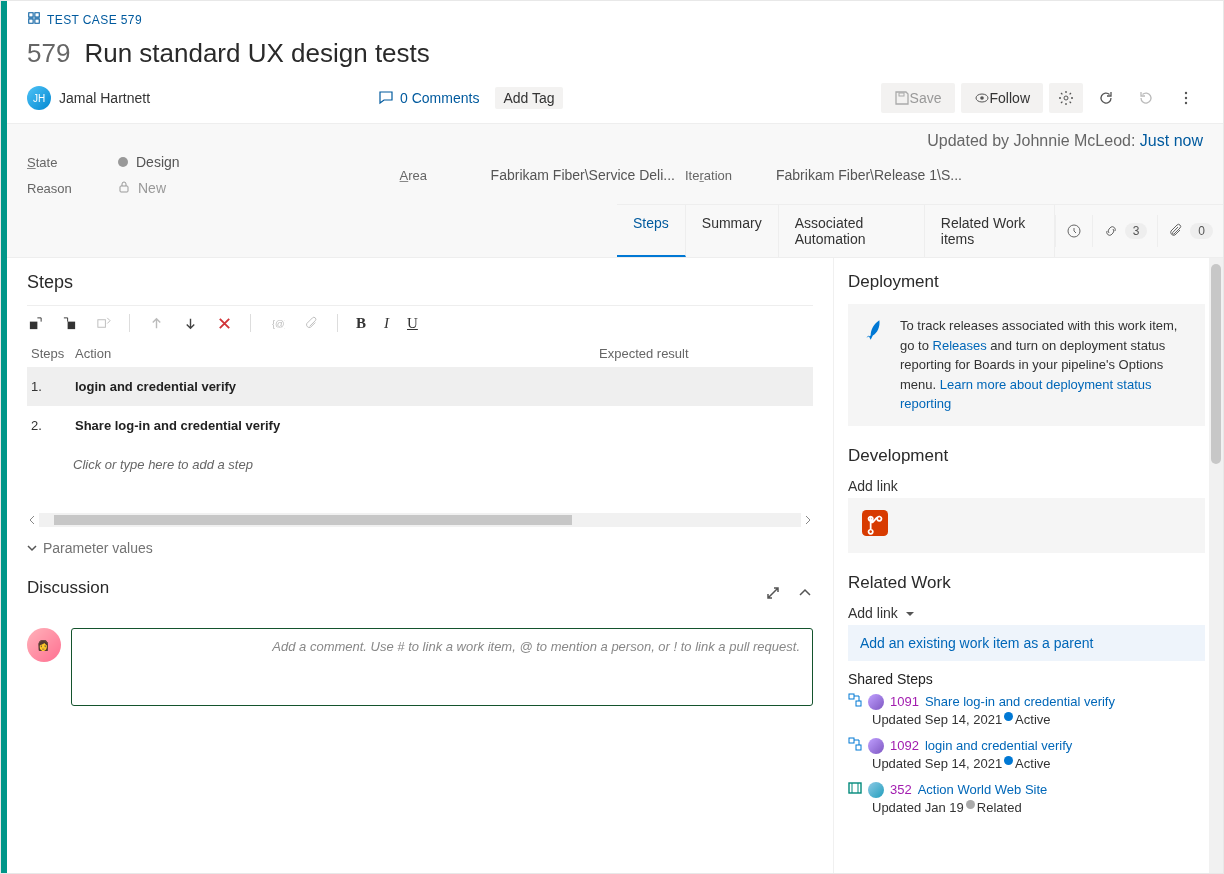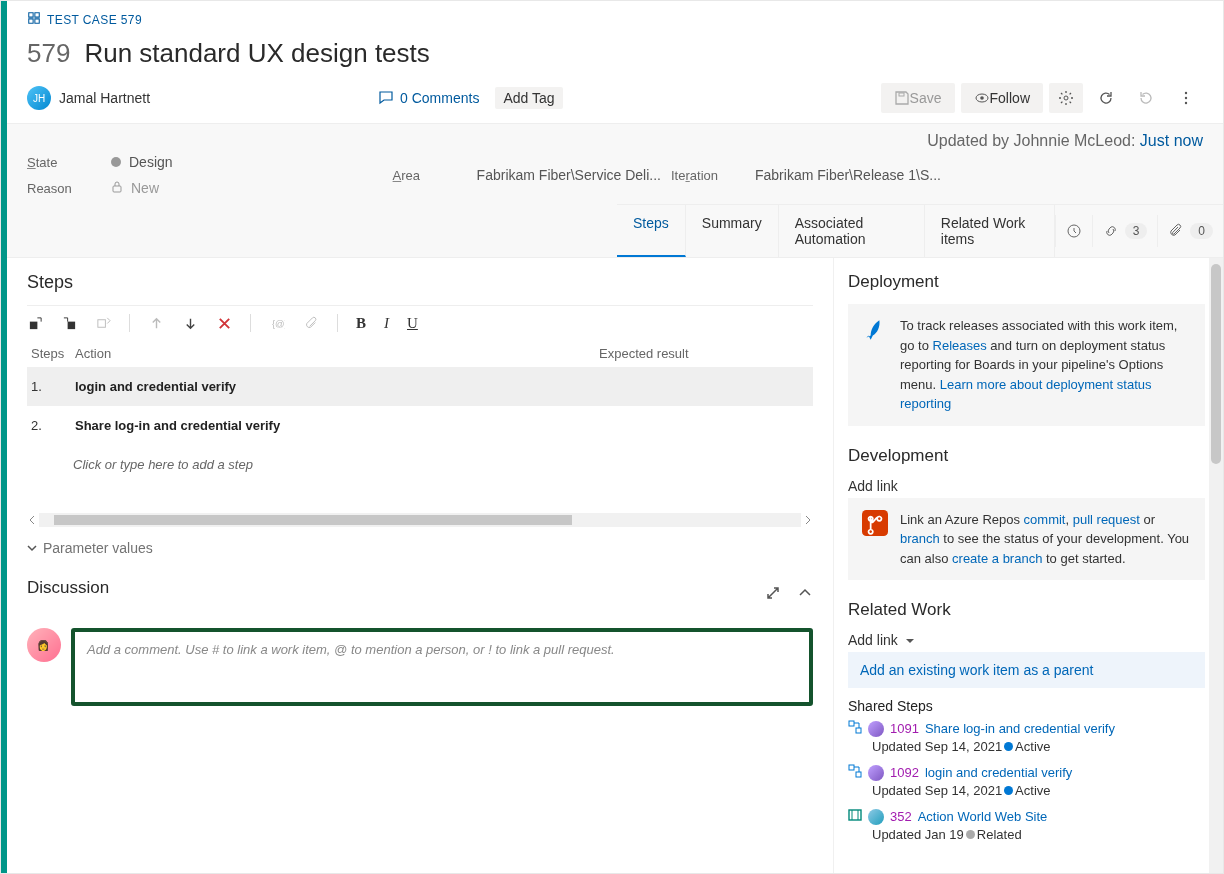--- a/index.html
+++ b/index.html
@@ -37,21 +37,21 @@
   
   .fields-bar { background:#f8f8f8; border-top:1px solid #eee; border-bottom:1px solid #eee; padding:8px 20px 0 20px; margin-top:10px; display:flex; flex-direction:column; gap:4px;}
   .updated-line { text-align:right; color:#666; font-size:16px; }
   .updated-line .when { color:#005a9e; }
   .fld-label { color:#666; font-size:13px; width:60px; }
   .fld-label u { text-decoration: underline; text-decoration-color:#888; }
   .fld-val { color:#555; font-size:14px; display:flex; align-items:center; gap:8px;}
   .state-dot { width:10px; height:10px; border-radius:50%; background:#999; }
   .lock-ic svg { width:12px; height:12px; fill:#888; }
   .fields-grid { display:flex; gap:60px; }
-  .fields-col { display:flex; gap:24px; align-items:center; }
+  .fields-col { display:flex; gap:31px; align-items:center; }
   .area-col { margin-left: 160px; }
   
   .tabs-row { display:flex; align-items:center; justify-content:space-between; border-top:1px solid #eee; margin-top:4px; margin-left:590px; margin-right:-20px;}
   .tabs { display:flex; }
   .tab { padding:10px 16px; color:#333; font-size:14px; border-right:1px solid #eee; cursor:pointer;}
   .tab.active { color:#005a9e; border-bottom:2px solid #0078d4; font-weight:400;}
   .tabs-extras { display:flex; align-items:center; gap:0; }
   .tabs-extras .chip { display:flex; align-items:center; gap:6px; padding:8px 10px; border-left:1px solid #eee; color:#555; font-size:13px;}
   .tabs-extras .chip .badge { background:#eee; border-radius:9px; padding:1px 8px; font-size:12px;}
   
@@ -89,35 +89,35 @@
   .h-scroll .arr svg { width:10px;height:10px;fill:#888;}
   .param { margin-top:12px; display:flex; align-items:center; gap:6px; font-size:14px; color:#737373;}
   .param svg { width:10px;height:10px;fill:#555;}
   
   .disc-head { display:flex; align-items:center; justify-content:space-between; margin-top:22px;}
   .disc-head .icons { display:flex; gap:16px; color:#555;}
   .disc-head .icons svg { width:16px;height:16px;stroke:#555;fill:none;stroke-width:1.5;}
   .disc-body { display:flex; gap:10px; margin-top:18px;}
   .disc-avatar { width:34px;height:34px;border-radius:50%; background:linear-gradient(135deg,#ffb3ba,#ff6f91); display:flex;align-items:center;justify-content:center; }
   .disc-avatar span{font-size:10px;color:#7b3f00;}
-  .disc-input { flex:1; border:4px solid #14532d; border-radius:3px; min-height:78px; padding:10px 12px; color:#888; font-style:italic; font-size:13px;}
+  .disc-input { flex:1; border:1px solid #14532d; border-radius:3px; min-height:78px; padding:10px 12px; color:#888; font-style:italic; font-size:13px;text-align:right;}
   
   .info-box { background:#f5f5f5; padding:12px 14px; display:flex; gap:12px; font-size:13px; color:#333; line-height:1.5; margin-bottom:20px;}
   .info-box .bicon svg { width:26px;height:26px; fill:#0078d4;}
   .info-box a { color:#0067b8; text-decoration:none; }
   .addlink { font-size:14px; color:#333; margin:8px 0 4px 0;}
   .addlink.drop::after { content:""; display:inline-block; margin-left:8px; border:4px solid transparent; border-top-color:#555; transform:translateY(2px);}
   .suggest { background:#eef4fb; color:#0067b8; padding:10px 12px; font-size:14px; margin-bottom:10px;}
   .rel-group-title { font-size:14px; color:#222; margin:6px 0;}
   .rel-item { display:flex; align-items:center; gap:6px; font-size:13px; margin:6px 0 2px 0;}
   .rel-item .ico svg { width:14px;height:14px; }
   .rel-item .sm-av { width:16px;height:16px;border-radius:50%; background:linear-gradient(135deg,#c0a0ff,#7e57c2);}
   .rel-item .rid { color:#a21caf; }
   .rel-item a { color:#0067b8; text-decoration:none;}
-  .rel-sub { font-size:13px; color:#333; margin:2px 0 10px 24px; display:flex; align-items:center; gap:2px;}
+  .rel-sub { font-size:13px; color:#333; margin:2px 0 10px 24px; display:flex; gap:2px;}
   .st-dot { width:9px;height:9px;border-radius:50%; background:#0078d4;}
   .st-dot.grey { background:#aaa;}
 </style>
 </head>
 <body>
 
 <div class="page">
   <div class="accent-bar"></div>
   <div class="main-wrap">
     <div class="hdr">
@@ -395,23 +395,20 @@
           </div>
         </div>
 
         <div class="section-title sm">Development</div>
         <div class="addlink">Add link</div>
         <div class="info-box">
           <span class="bicon"><svg viewBox="0 0 24 24">
                 <rect width="24" height="24" rx="4" fill="#d83b01"></rect>
                 <path d="M8 6v12M8 12c4 0 4-6 8-6M16 6a2 2 0 1 0 .01 0M8 6a2 2 0 1 0 .01 0M8 18a2 2 0 1 0 .01 0" stroke="#fff" fill="none" stroke-width="1.6"></path>
               </svg></span>
-          <div>
-            <span>Link an Azure Repos </span><a href="#">commit</a>, <a href="#">pull request</a><span> or </span><a href="#">branch</a><span> to see the status of your development. You can also </span><a href="#">create a branch</a><span> to get started.</span>
-          </div>
         </div>
 
         <div class="section-title sm">Related Work</div>
         <div class="addlink drop">Add link</div>
         <div class="suggest">Add an existing work item as a parent</div>
 
         <div class="rel-group-title">Shared Steps</div>
 
         <div class="rel-item">
           <span class="ico"><svg viewBox="0 0 14 14">

